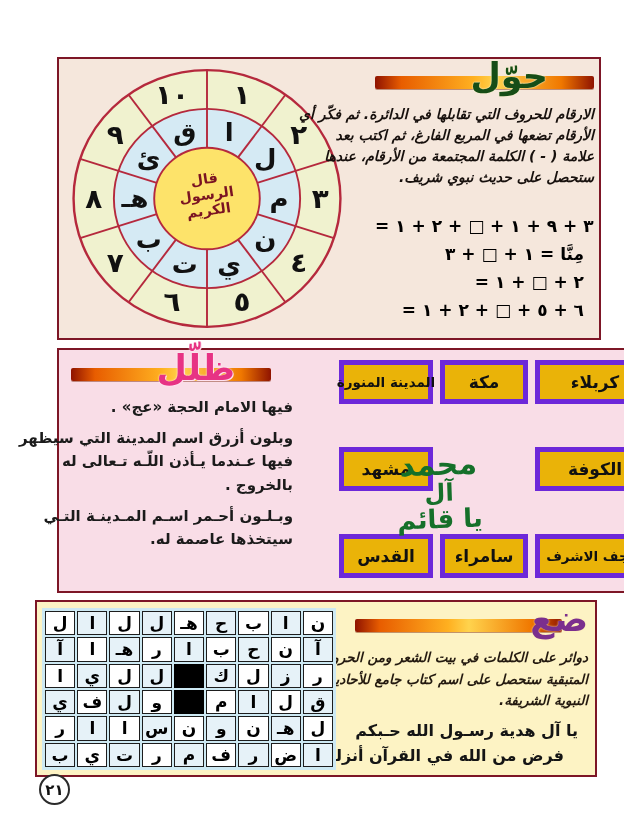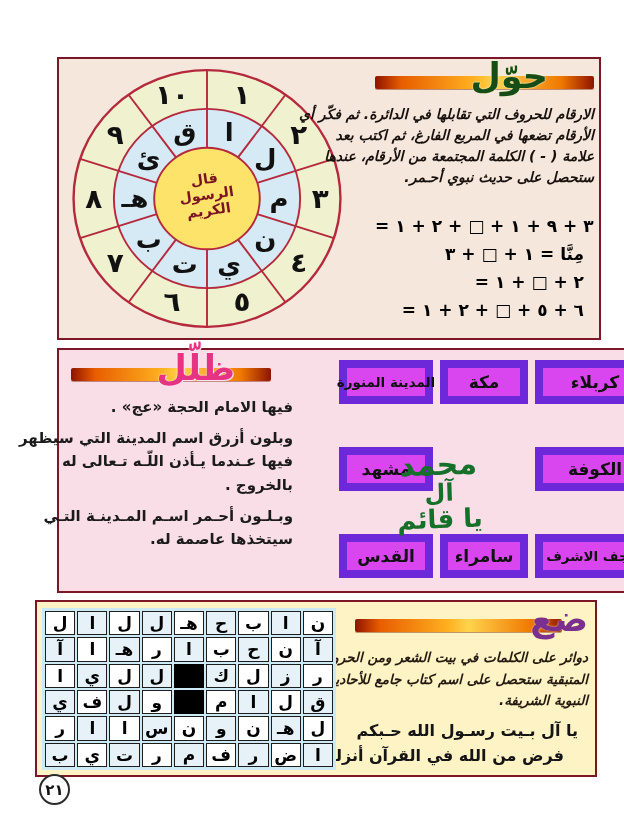--- a/index.html
+++ b/index.html
@@ -44,21 +44,21 @@
   .col2{position:absolute;left:8px;top:4px;width:226px;}
   .col2 .lines{font-size:15px;font-weight:bold;line-height:1.58;color:#1b1b1b;}
   .col2 .lines div{white-space:nowrap;}
   .col2 .lines div.gap{margin-top:7px;}
   .cities{
     position:absolute;top:10px;right:20px;width:316px;
     display:grid;grid-template-columns:120px 88px 94px;column-gap:7px;
     grid-auto-rows:44px;row-gap:43px;
   }
   .city{
-    background:#d946ef;border:8px solid #6d28d9;display:flex;align-items:center;
+    background:#eab308;border:5px solid #6d28d9;display:flex;align-items:center;
     justify-content:center;font-size:17px;font-weight:bold;color:#111;
     box-sizing:border-box;white-space:nowrap;
   }
   .city.small{font-size:13.5px;}
   .city-empty{background:transparent;border:none;}
   .callig{
     position:absolute;left:332px;top:52px;width:96px;height:178px;
     display:flex;flex-direction:column;align-items:center;justify-content:center;
     color:#15702a;font-weight:bold;transform:rotate(-2deg);text-align:center;line-height:1.05;
   }
@@ -162,21 +162,21 @@
       </svg>
     <div class="col1">
       <div class="hdr hdr1">
         <div class="bar"></div>
         <span class="title">حوّل</span>
       </div>
       <div class="para" id="sec1-lines">
           <div>الارقام للحروف التي تقابلها في الدائرة. ثم فكّر أي</div>
           <div>الأرقام تضعها في المربع الفارغ، ثم اكتب بعد</div>
           <div>علامة ( - ) الكلمة المجتمعة من الأرقام، عندها</div>
-          <div>ستحصل على حديث نبوي أحـمر.</div>
+          <div>ستحصل على حديث نبوي شريف.</div>
         </div>
       <div class="eqs" id="equations">
           <div class="eq-line">= ٣ + ٩ + ١ + □ + ٢ + ١</div>
           <div class="eq-line">مِنَّا = ١ + □ + ٣</div>
           <div class="eq-line">= ٢ + □ + ١</div>
           <div class="eq-line">= ٦ + ٥ + □ + ٢ + ١</div>
         </div>
     </div>
   </section>
 
@@ -218,21 +218,21 @@
       <div class="hdr hdr3">
         <div class="bar"></div>
         <span class="title">ضع</span>
       </div>
       <div class="instr" id="sec3-lines">
           <div>دوائر على الكلمات في بيت الشعر ومن الحروف</div>
           <div>المتبقية ستحصل على اسم كتاب جامع للأحاديث</div>
           <div>النبوية الشريفة.</div>
         </div>
       <div class="verse" id="verse">
-          <div class="v1">يا آل بـيت رسـول الله حـبكم</div>
+          <div class="v1">يا آل هدية رسـول الله حـبكم</div>
           <div class="v2">فرض من الله في القرآن أنزله</div>
         </div>
     </div>
     <div class="gridpanel">
       <div class="lgrid" id="lgrid">
           <div class="cell even">ن</div>
           <div class="cell odd">ا</div>
           <div class="cell even">ب</div>
           <div class="cell odd">ح</div>
           <div class="cell even">هـ</div>

